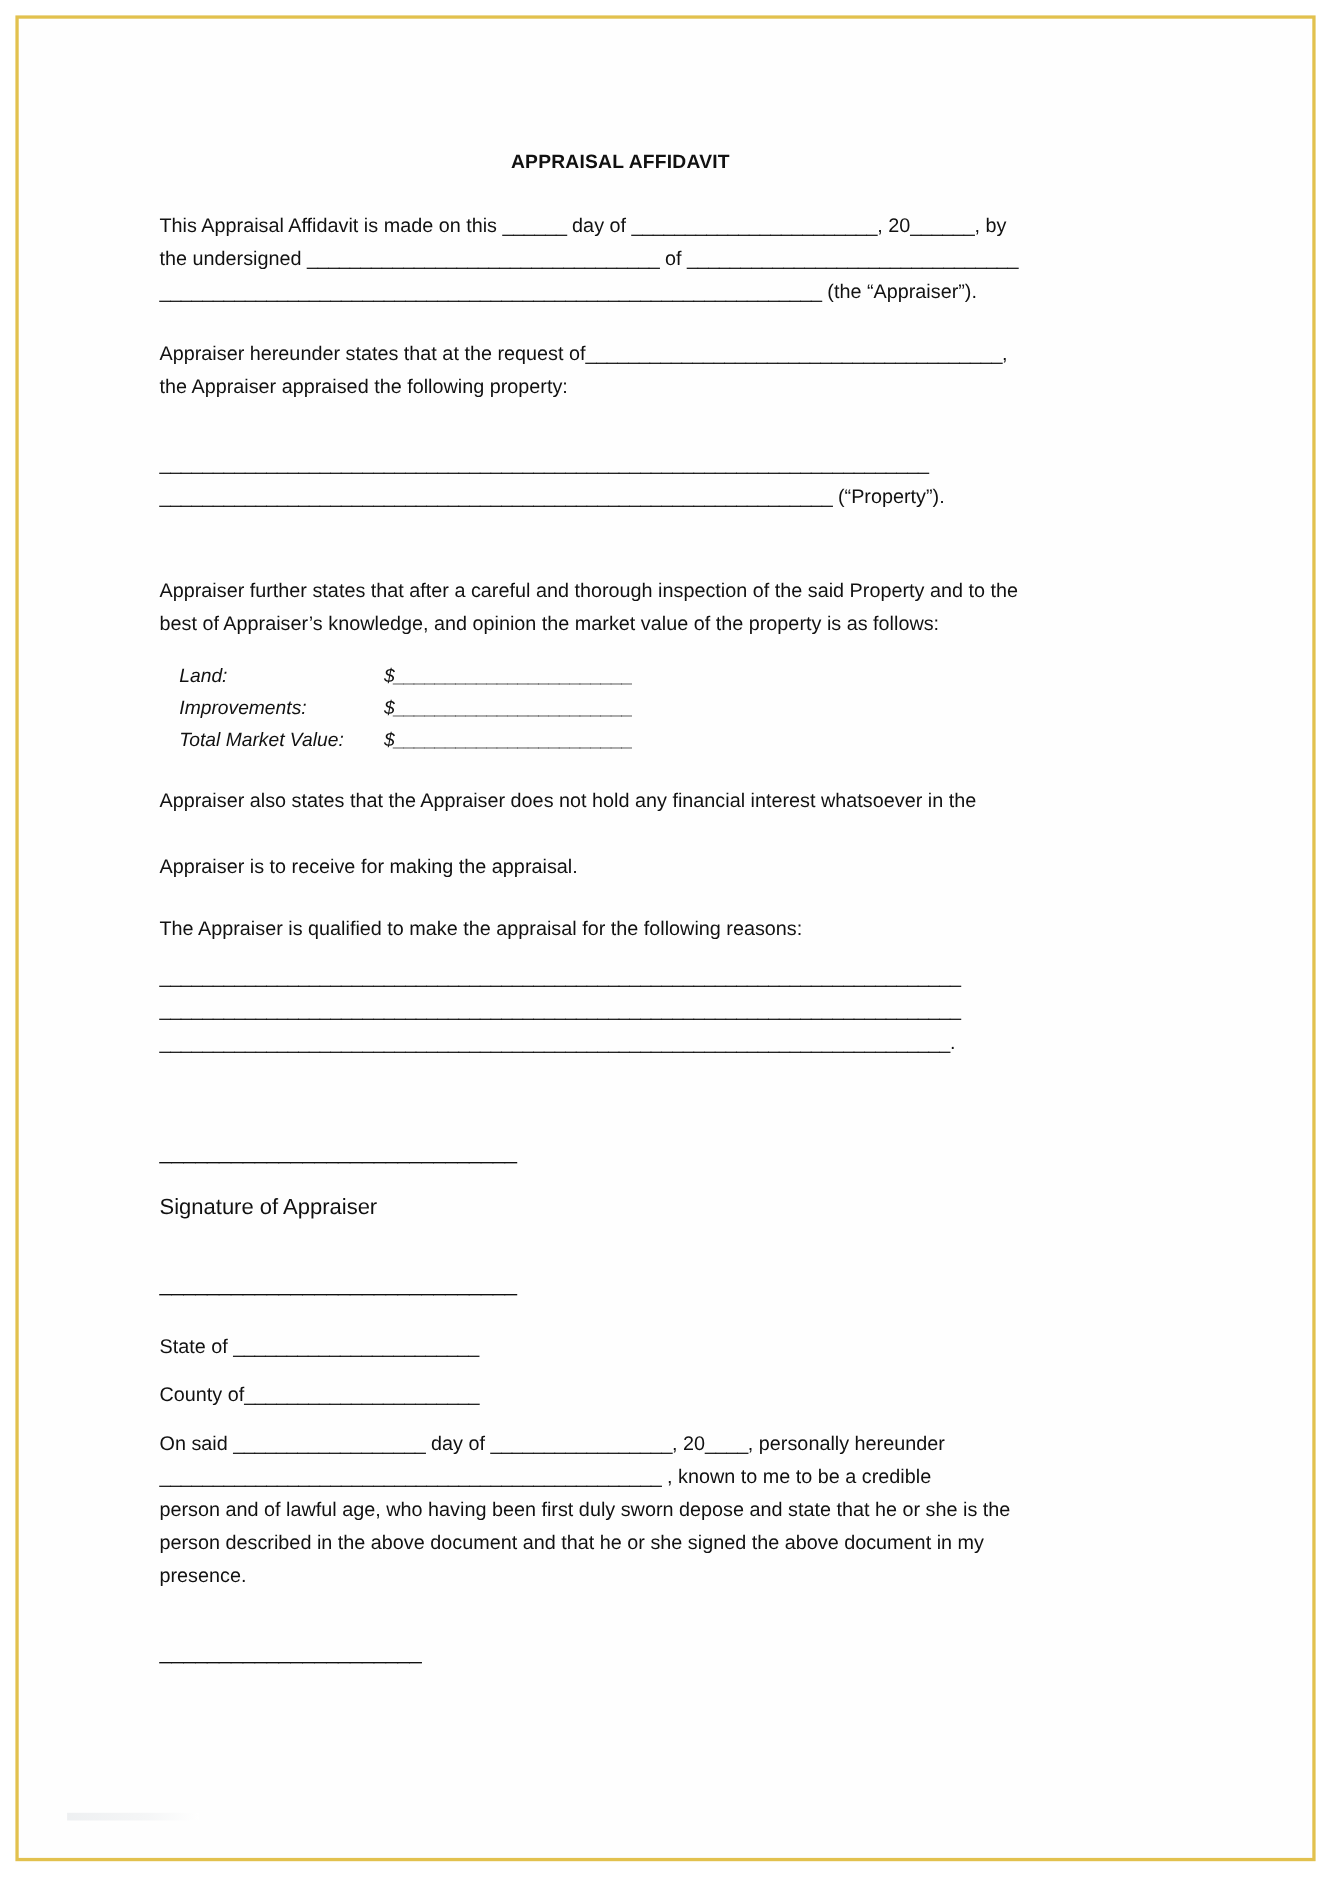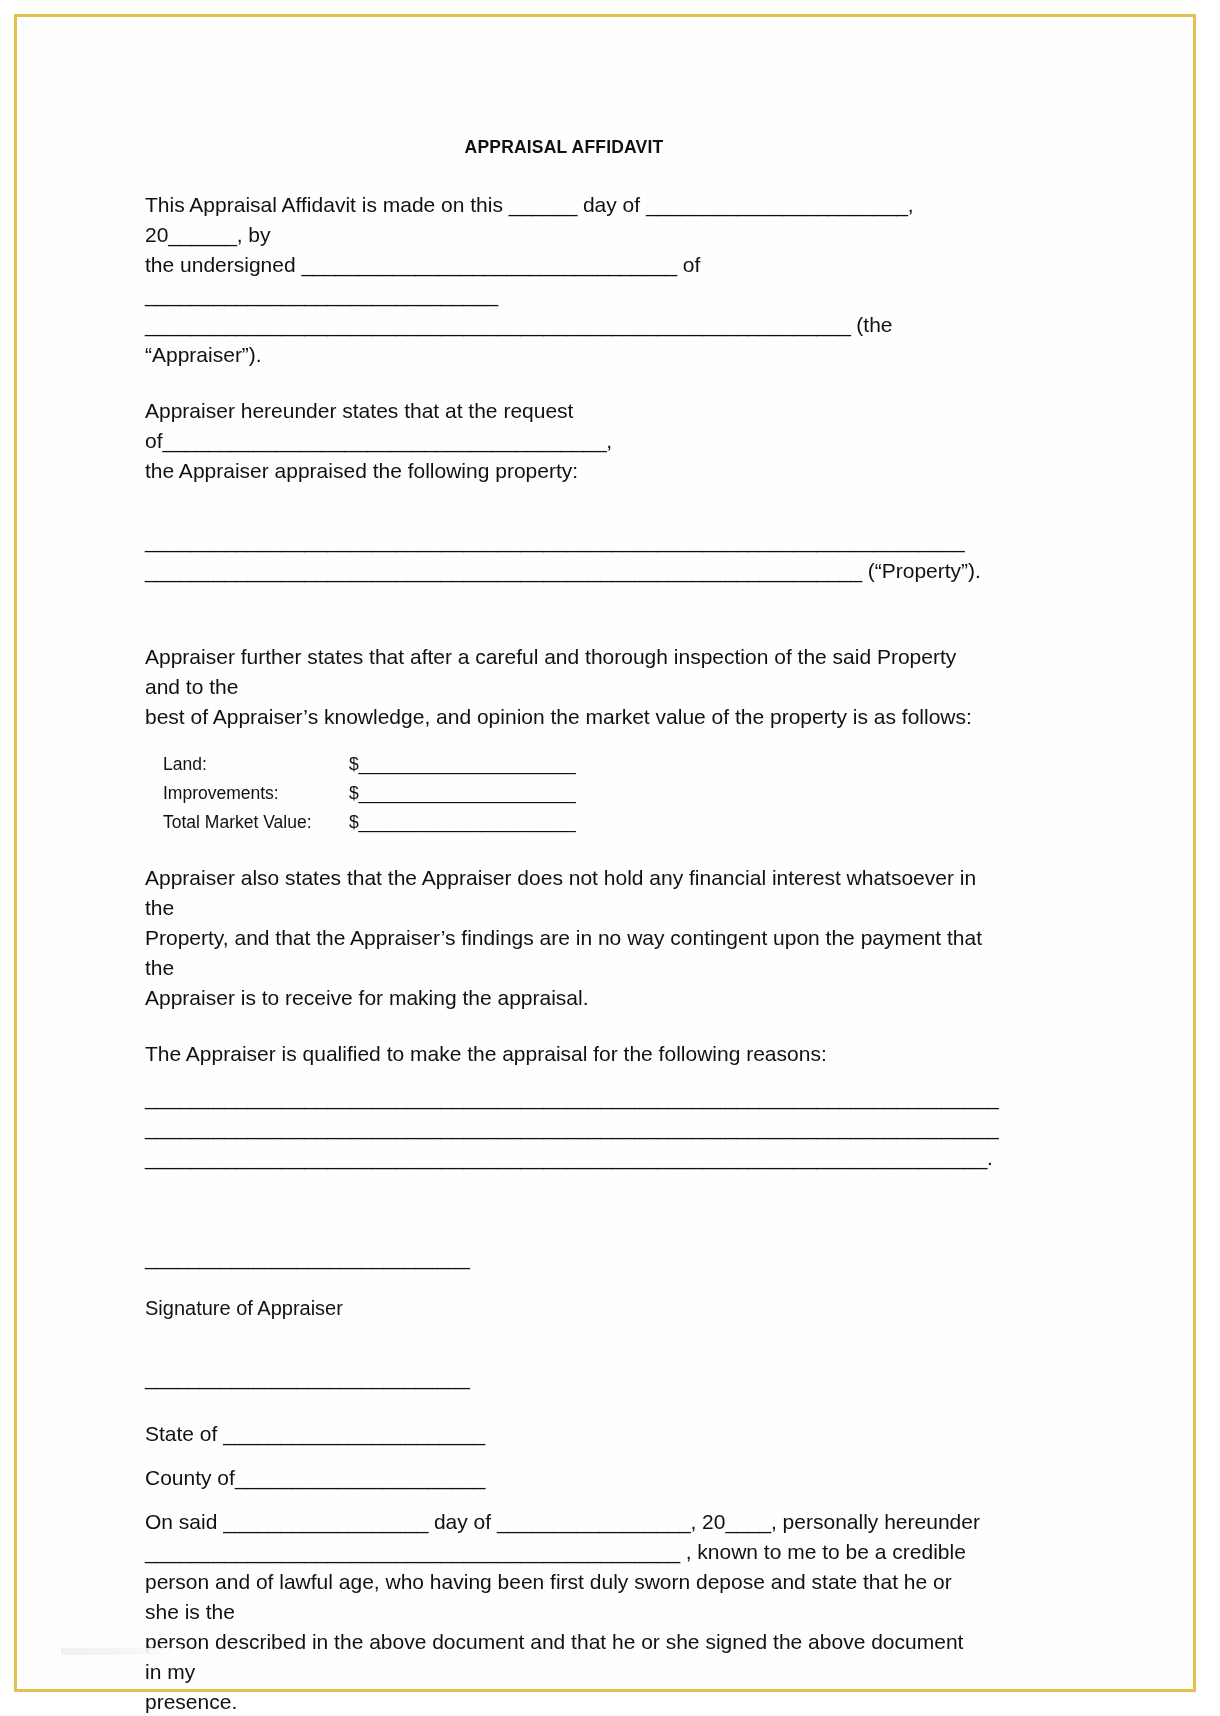--- a/index.html
+++ b/index.html
@@ -46,21 +46,21 @@
 
   .doc-title {
     text-align: center;
     font-weight: bold;
     font-size: 17.5px;
     letter-spacing: 0.2px;
     margin-bottom: 32px;
   }
 
   p.para {
-    font-size: 21px;
+    font-size: 18px;
     line-height: 30px;
     margin: 0 0 0 0;
     text-align: left;
   }
 
   .gap-sm { height: 14px; }
   .gap-md { height: 26px; }
   .gap-lg { height: 40px; }
   .gap-xl { height: 56px; }
 
@@ -72,20 +72,21 @@
 
   
   .value-rows {
     margin: 18px 0 0 18px;
     font-size: 17.5px;
     line-height: 29px;
   }
   .value-row {
     display: flex;
     align-items: flex-end;
+    font-style: italic;
   }
   .value-label {
     display: inline-block;
     width: 186px;
     flex: 0 0 186px;
   }
   .value-amount {
     white-space: pre;
     letter-spacing: -0.3px;
   }
@@ -168,21 +169,21 @@
           <span class="value-label">Total Market Value:</span>
             <span class="value-amount">$</span>
             <span class="value-amount">_______________________</span>
         </div>
       </div>
 
       <div class="gap-md"></div>
 
       <p class="para">
         <span>Appraiser also states that the Appraiser does not hold any financial interest whatsoever in the</span><br>
-        <span>Property, and that the Appraiser’s findings are in no way contingent upon the payment that the</span><br>
+        <br>
         <span>Appraiser is to receive for making the appraisal.</span>
       </p>
 
       <div class="gap-md"></div>
 
       <p class="para">
         <span>The Appraiser is qualified to make the appraisal for the following reasons:</span>
       </p>
 
       <div class="gap-sm"></div>

